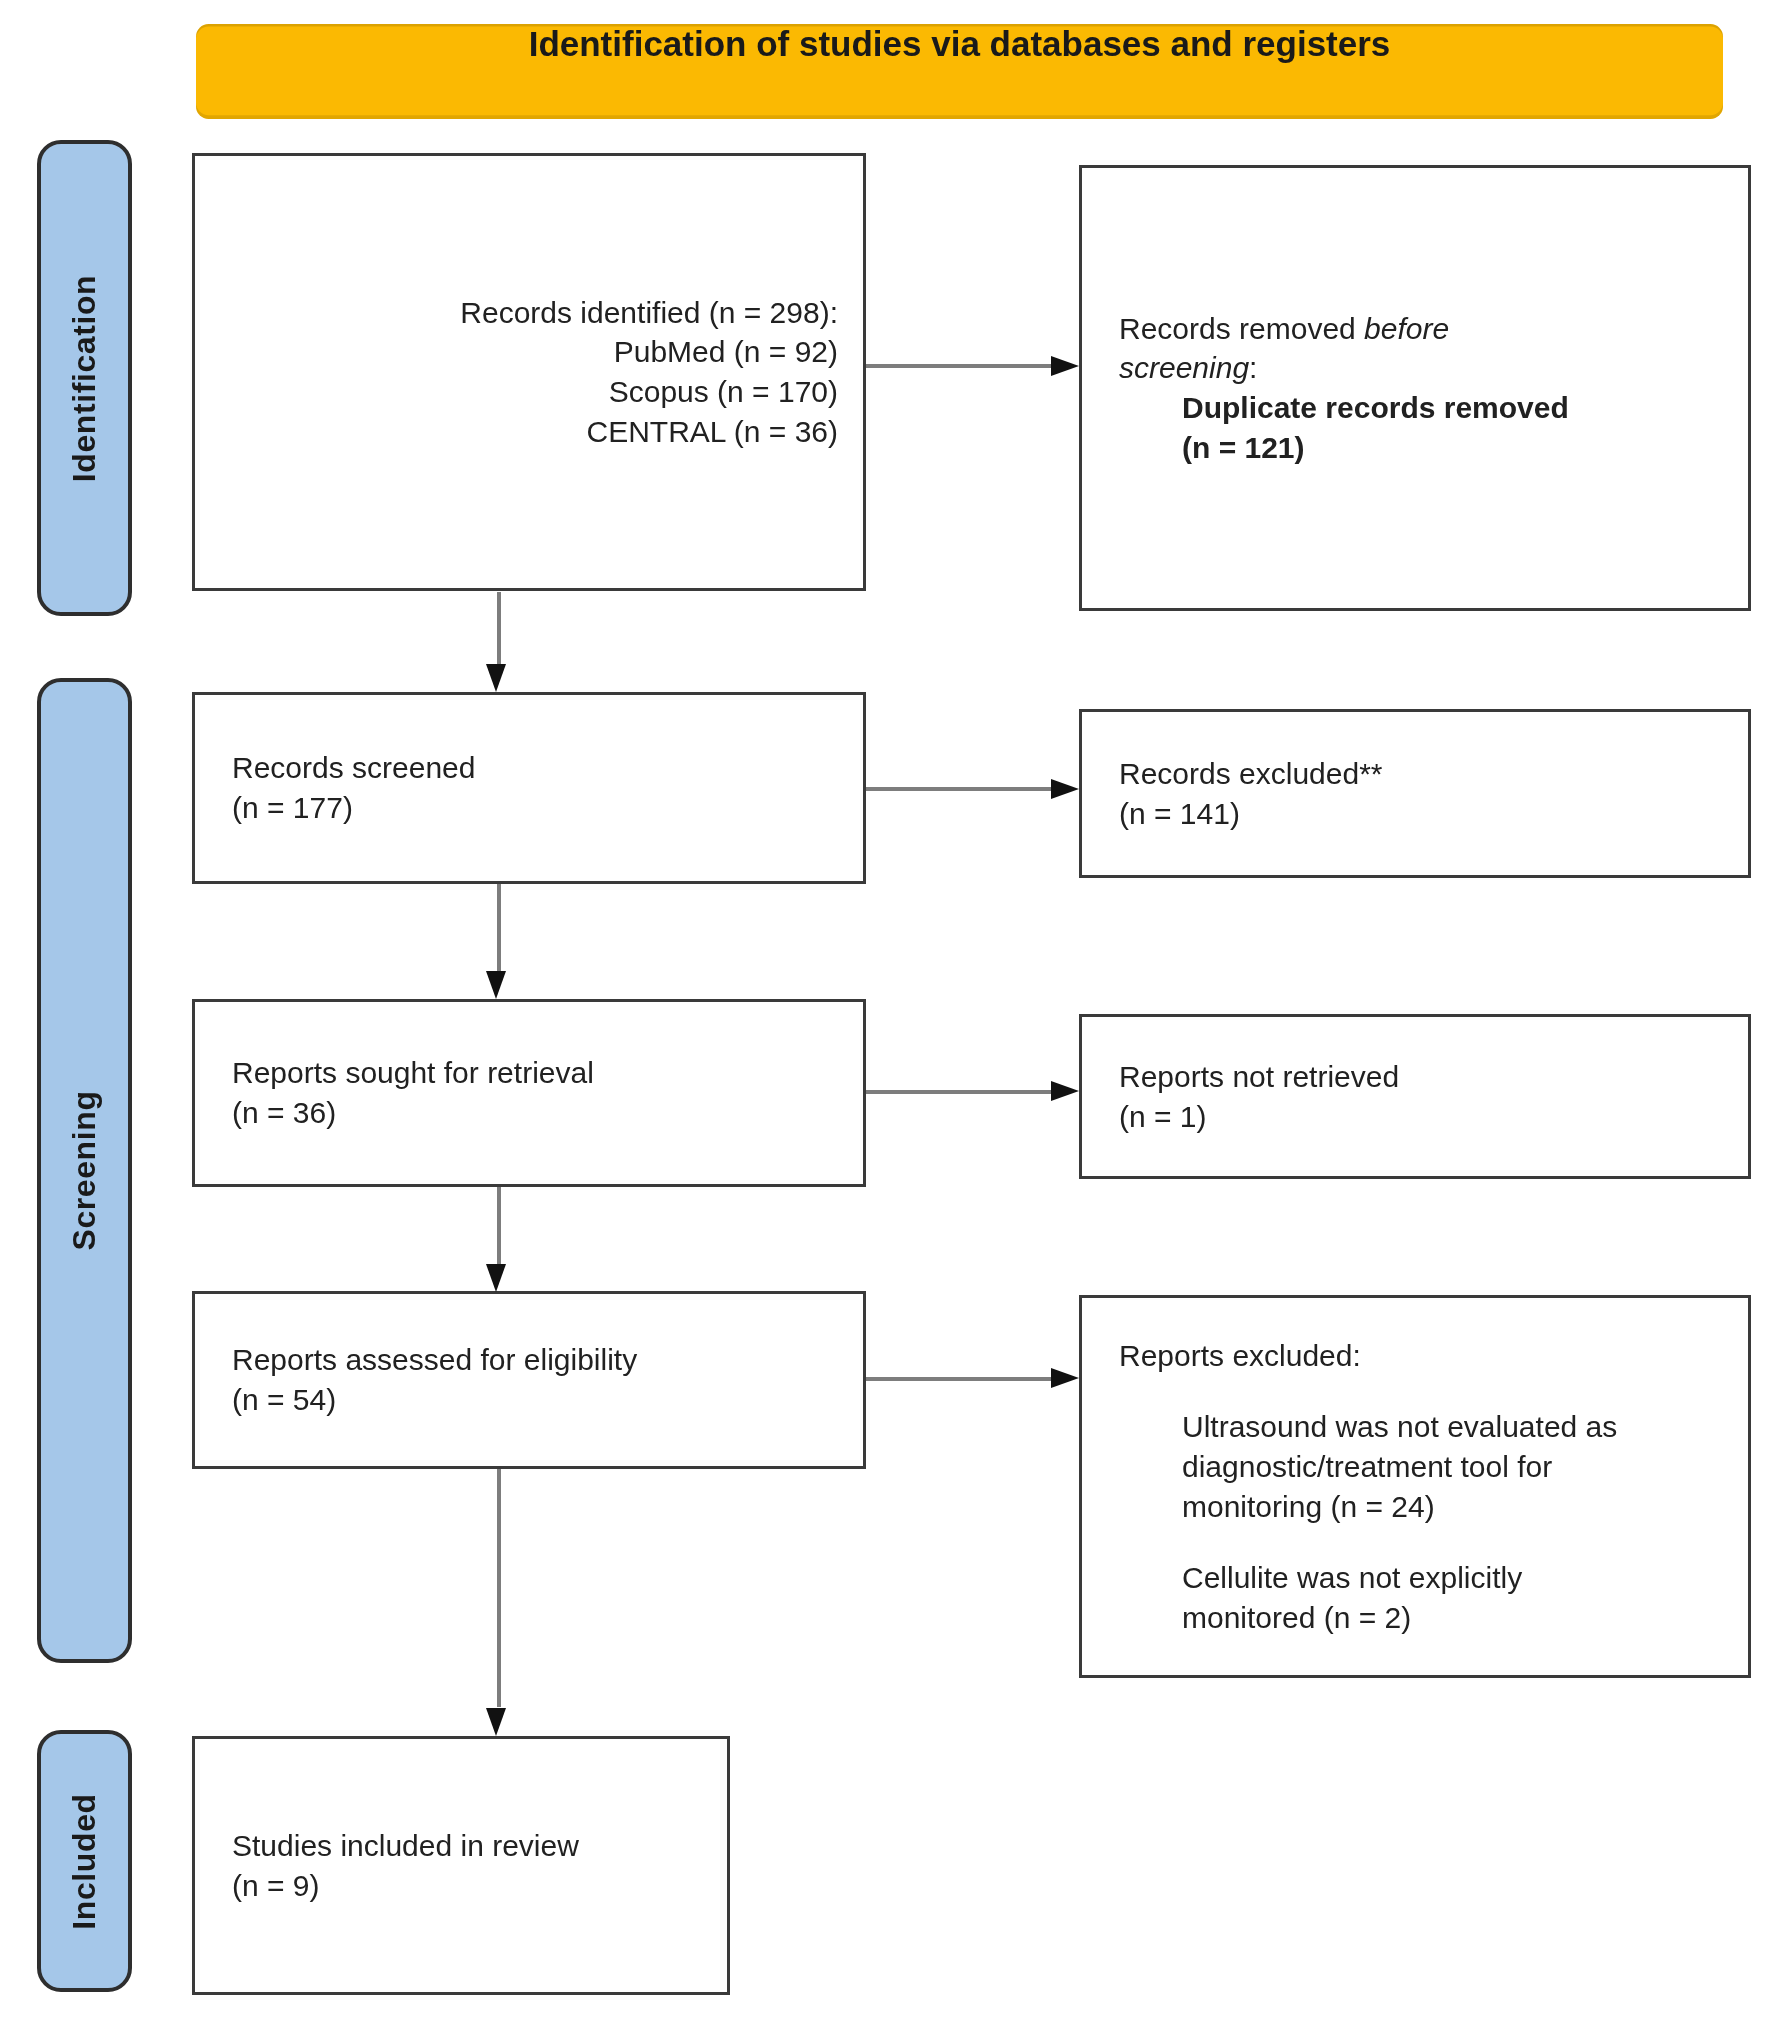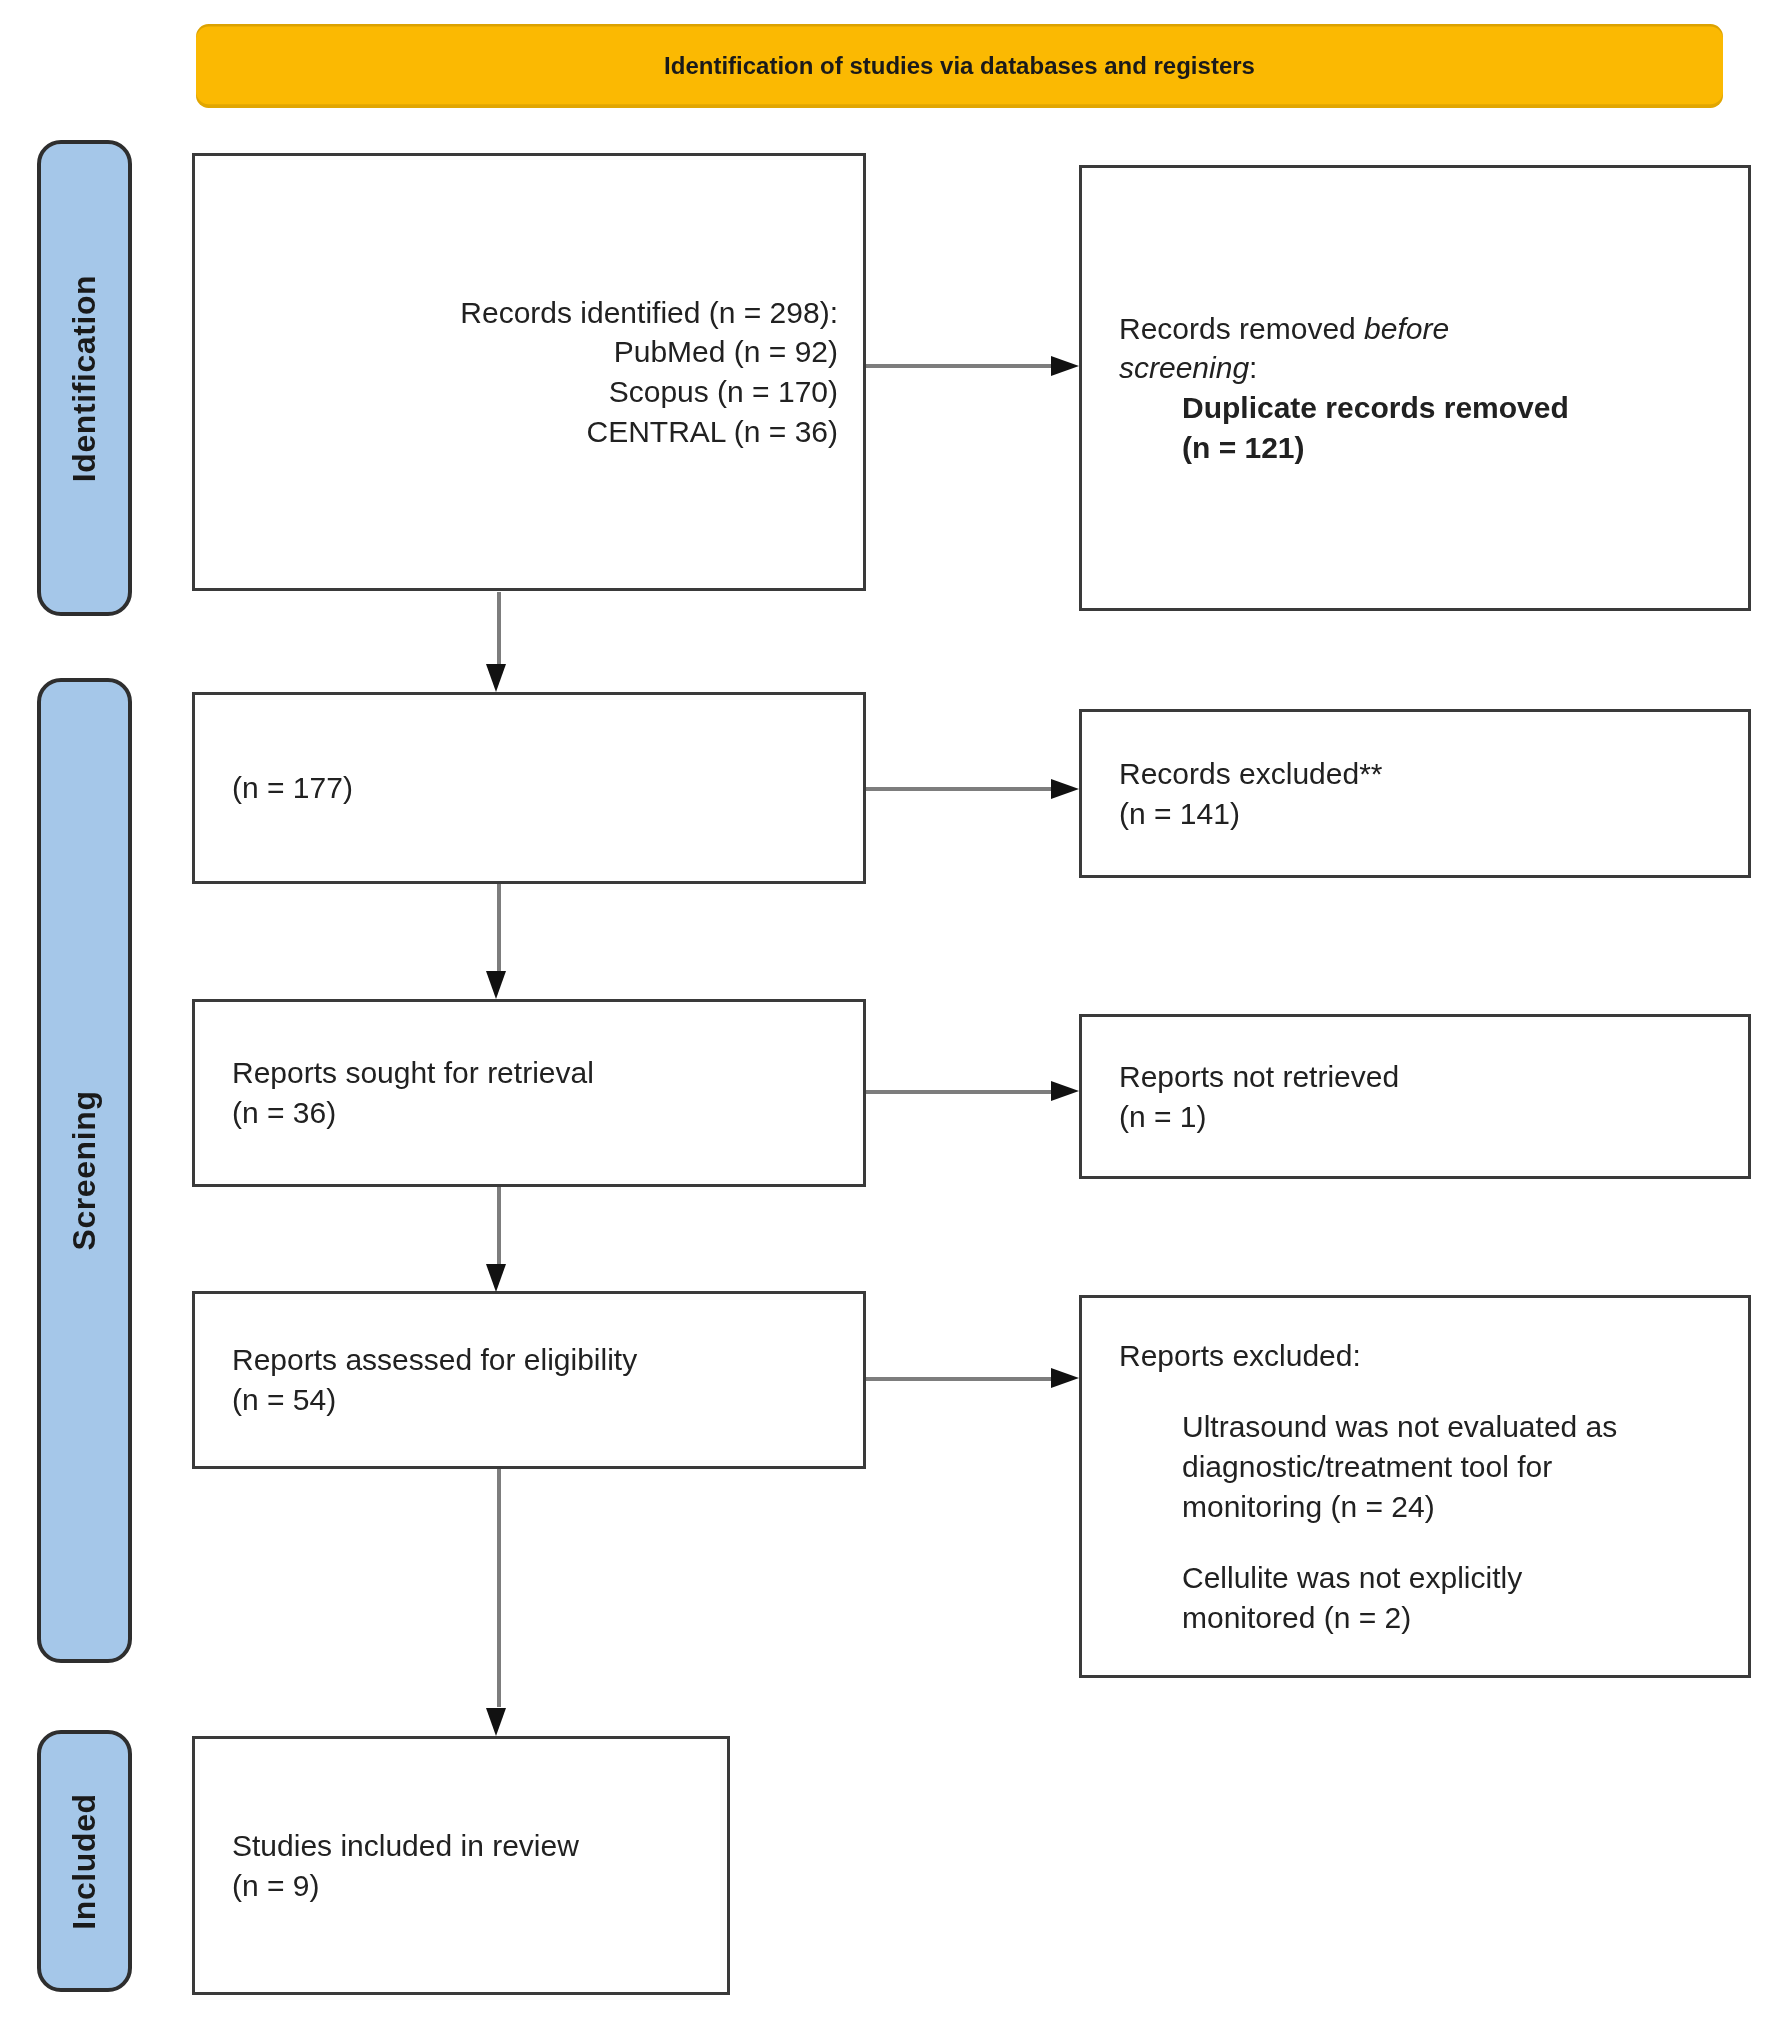--- a/index.html
+++ b/index.html
@@ -5,25 +5,25 @@
   html,body{margin:0;padding:0;background:#ffffff;}
   .page{
     position:relative;
     width:1792px;height:2035px;
     background:#ffffff;
     font-family:"Liberation Sans","DejaVu Sans",sans-serif;
     color:var(--text,#212121);
     overflow:hidden;
   }
   .banner{
-    position:absolute;left:196px;top:24px;width:1527px;height:84px;
+    position:absolute;left:196px;top:24px;width:1527px;height:95px;
     background:var(--banner-bg,#FBB902);
     border-radius:12.6px;
-    display:flex;align-items:center;justify-content:center;
-    font-size:24px;font-weight:bold;color:#1a1a1a;
+    display:flex;justify-content:center;
+    font-size:35px;font-weight:bold;color:#1a1a1a;
     box-shadow:inset 0 2.5px 0 rgba(0,0,0,0.12), inset 0 -3.8px 0 rgba(0,0,0,0.10);
   }
   .stage{
     position:absolute;left:37px;width:95px;
     background:var(--stage-bg,#A5C7E9);
     border:4.4px solid #2e2e2e;border-radius:24px;
     box-sizing:border-box;
     display:flex;align-items:center;justify-content:center;
   }
   .stage .vtext{
@@ -82,20 +82,21 @@
     <div class="txt indent">Scopus (n = 170)</div>
     <div class="txt indent">CENTRAL (n = 36)</div>
   </div>
 
   <div class="flowbox" style="left:1079px;top:153px;width:672px;height:446px;margin-top:12px;">
     <div class="txt" style="max-width:442px;"><span>Records removed </span><span class="it">before screening</span><span>:</span></div>
     <div class="txt indent" style="max-width:404px;font-weight:bold;">Duplicate records removed (n = 121)</div>
   </div>
 
   <div class="flowbox" style="left:192px;top:692px;width:674px;height:192px;">
+    <div class="txt">Records screened</div>
     <div class="txt">(n = 177)</div>
   </div>
 
   <div class="flowbox" style="left:1079px;top:709px;width:672px;height:169px;">
     <div class="txt">Records excluded**</div>
     <div class="txt">(n = 141)</div>
   </div>
 
   <div class="flowbox" style="left:192px;top:999px;width:674px;height:188px;">
     <div class="txt">Reports sought for retrieval</div>

